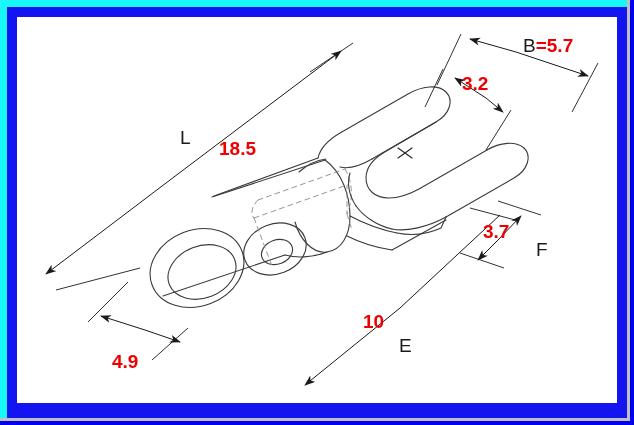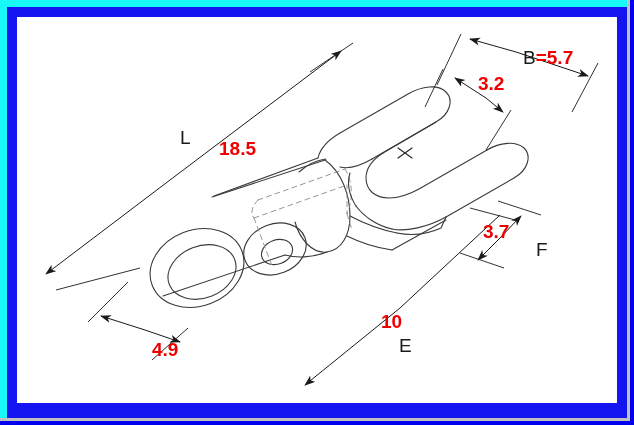--- a/index.html
+++ b/index.html
@@ -64,21 +64,20 @@
     font-size: 19px;
   }
   .lbl-black {
     color: #1a1a1a;
     font-weight: normal;
     font-size: 19px;
   }
   .lbl-b {
     font-size: 19px;
     color: #1a1a1a;
-    margin-top: 12px;
   }
   .lbl-b .eq {
     color: #ee0000;
     font-weight: bold;
   }
 </style>
 </head>
 <body>
 
 <div id="page">
@@ -225,25 +224,25 @@
       </g>
     </g>
   </svg>
 
   <div class="lbl lbl-black" style="left:180px; top:128px;">L</div>
 
   <div class="lbl lbl-red" style="left:219px; top:139px;">18.5</div>
 
   <div class="lbl lbl-b" style="left:523px; top:36px;"><span>B</span><span class="eq">=5.7</span></div>
 
-  <div class="lbl lbl-red" style="left:478px; top:74px;">3.2</div>
+  <div class="lbl lbl-red" style="left:462px; top:74px;">3.2</div>
 
   <div class="lbl lbl-red" style="left:483px; top:222px;">3.7</div>
 
   <div class="lbl lbl-black" style="left:536px; top:240px;">F</div>
 
-  <div class="lbl lbl-red" style="left:363px; top:312px;margin-left:18px;">10</div>
+  <div class="lbl lbl-red" style="left:363px; top:312px;">10</div>
 
   <div class="lbl lbl-black" style="left:399px; top:336px;">E</div>
 
-  <div class="lbl lbl-red" style="left:112px; top:340px;margin-left:40px;">4.9</div>
+  <div class="lbl lbl-red" style="left:112px; top:352px;">4.9</div>
 
 </div>
 
 </body></html>

